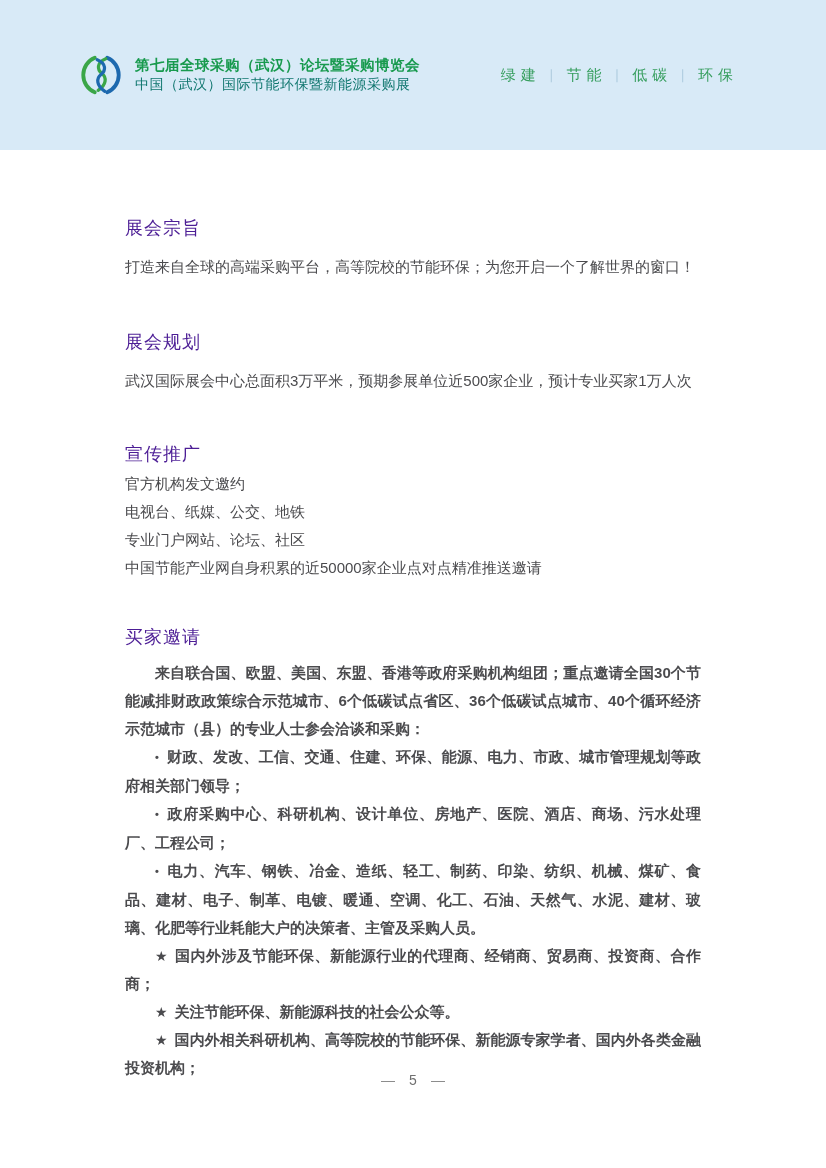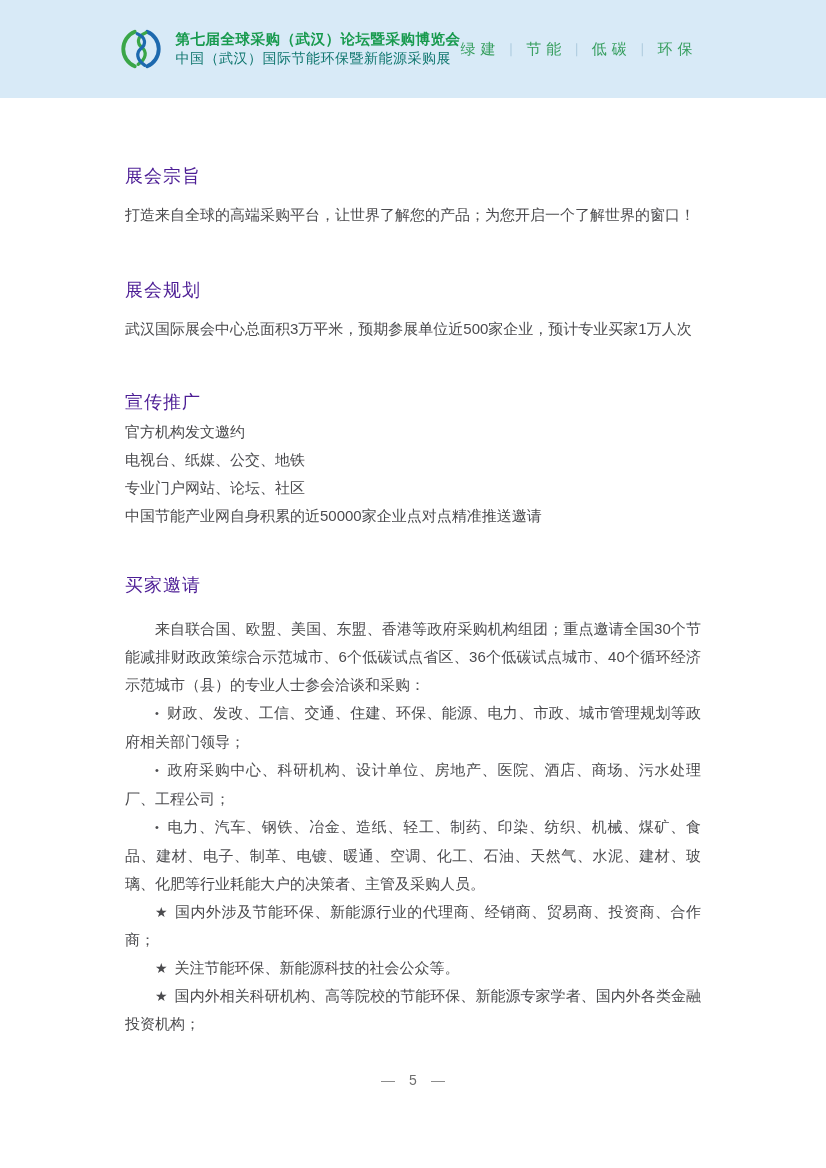--- a/index.html
+++ b/index.html
@@ -10,25 +10,25 @@
     position: relative;
     width: 826px;
     height: 1168px;
     background: #ffffff;
     overflow: hidden;
     margin: 0 auto;
   }
 
   
   .topbar {
-    height: 98px;
+    height: 150px;
     background: #d8eaf7;
     display: flex;
     align-items: center;
-    justify-content: center;
+    justify-content: space-between;
     padding: 0 88px 0 78px;
   }
   .brand { display: flex; align-items: center; }
   .brand-logo { width: 46px; height: 46px; flex: 0 0 auto; }
   .brand-text { margin-left: 11px; }
   .brand-title {
     font-size: 14.5px;
     font-weight: bold;
     color: #189a4e;
     line-height: 19px;
@@ -67,21 +67,21 @@
   #h-buyer   { margin-top: 40px; }
 
   .content p {
     font-size: 15px;
     color: #4b4b4e;
     line-height: 28px;
     text-align: justify;
   }
   .lead { margin-top: 9px; }
   .promo-lines { }
-  .buyer-block { margin-top: 14px; }
+  .buyer-block { margin-top: 6px; font-weight: bold; }
   .indent { text-indent: 2em; }
   .bullet-marker { font-size: 11px; margin-right: 8px; position: relative; top: -1px; }
   .star-marker { font-size: 14px; margin-right: 7px; }
 
   
   .page-footer {
     position: absolute;
     top: 1072px;
     left: 0;
     width: 100%;
@@ -116,21 +116,21 @@
       <span class="tag-sep">｜</span>
       <span class="tag-item">低碳</span>
       <span class="tag-sep">｜</span>
       <span class="tag-item">环保</span>
     </nav>
   </header>
 
   <main class="content">
 
     <h2 class="section-heading" id="h-purpose">展会宗旨</h2>
-    <p class="lead">打造来自全球的高端采购平台，让世界了解您的产品；为您开启一个了解世界的窗口！</p>
+    <p class="lead">打造来自全球的高端采购平台，高等院校的节能环保；为您开启一个了解世界的窗口！</p>
 
     <h2 class="section-heading" id="h-plan">展会规划</h2>
     <p class="lead">武汉国际展会中心总面积3万平米，预期参展单位近500家企业，预计专业买家1万人次</p>
 
     <h2 class="section-heading" id="h-promo">宣传推广</h2>
     <div class="promo-lines">
       <p>官方机构发文邀约</p>
       <p>电视台、纸媒、公交、地铁</p>
       <p>专业门户网站、论坛、社区</p>
       <p>中国节能产业网自身积累的近50000家企业点对点精准推送邀请</p>

